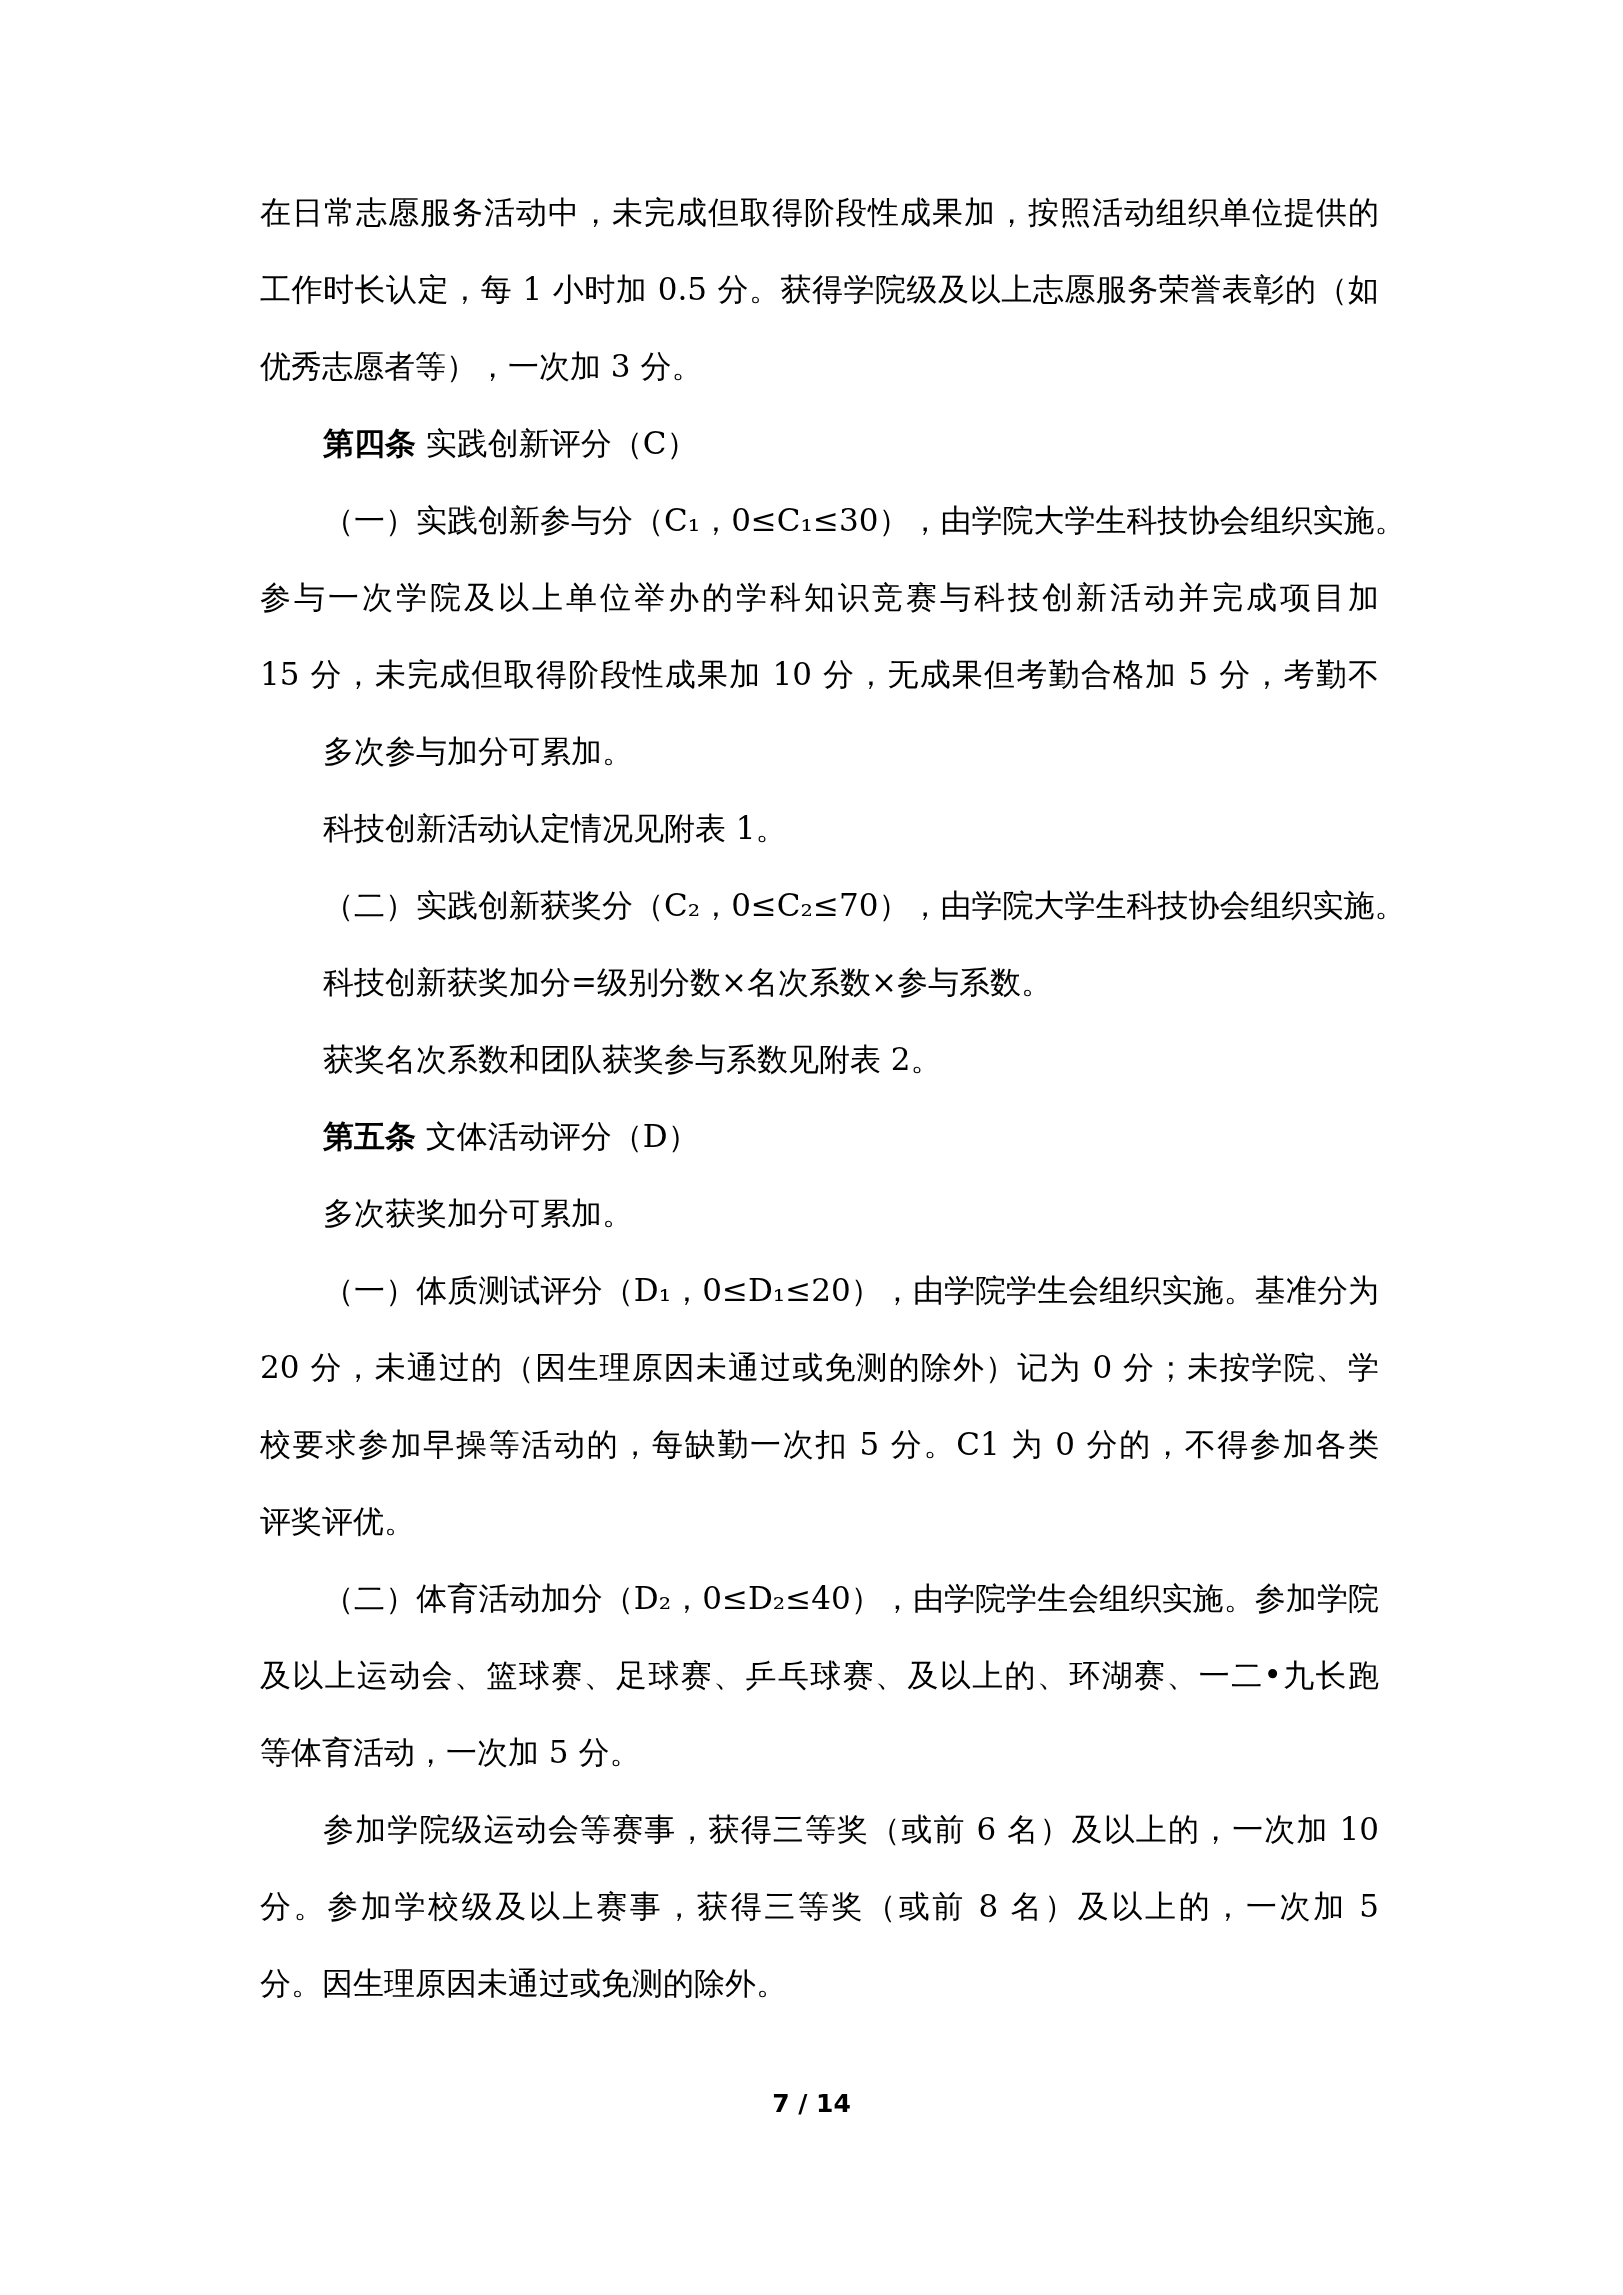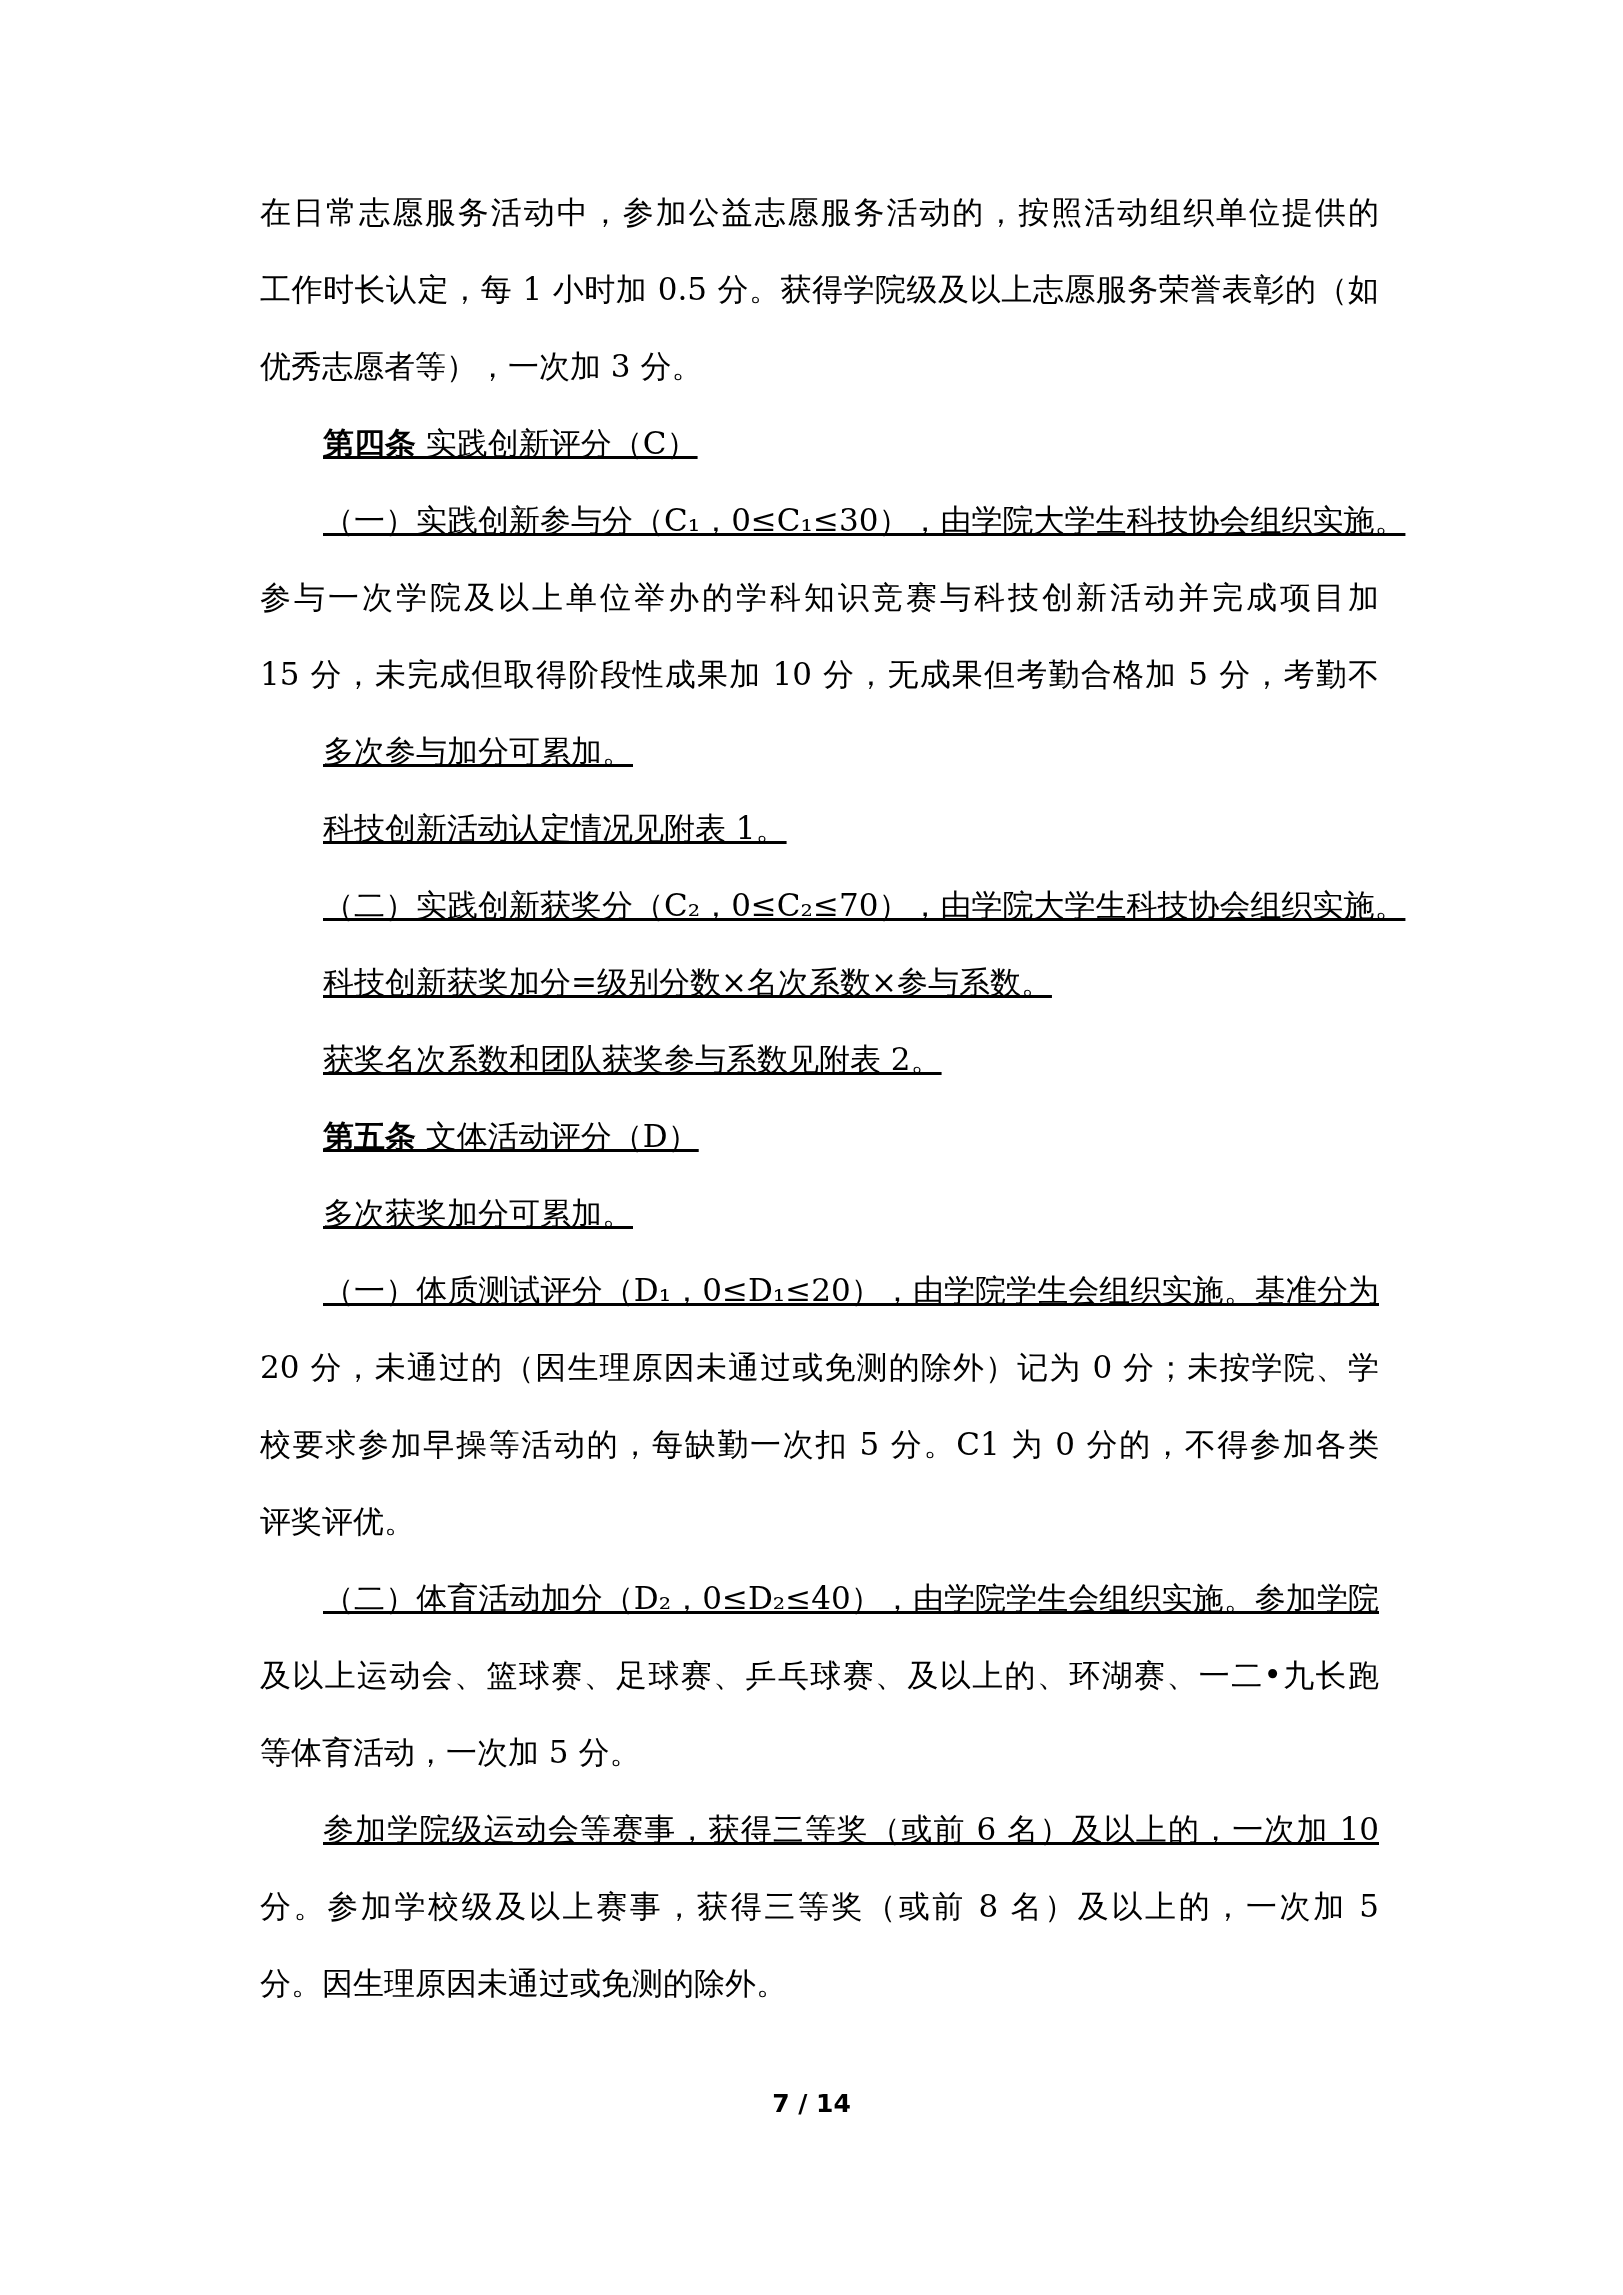--- a/index.html
+++ b/index.html
@@ -29,21 +29,20 @@
     white-space: nowrap;
     text-align: justify;
     text-align-last: justify;
     letter-spacing: 0;
   }
   .line.end {
     text-align-last: left;
   }
   .line.indent {
     text-indent: 63px;
-    text-decoration: underline;
   }
   .line b {
     font-weight: bold;
   }
   .footer {
     position: absolute;
     top: 2089px;
     left: 0;
     width: 100%;
     text-align: center;
@@ -52,21 +51,21 @@
     font-size: 25px;
     line-height: 29px;
     color: #000000;
   }
 </style>
 </head>
 <body>
 
 <div class="page">
   <div class="content">
-      <div class="line">在日常志愿服务活动中，参加公益志愿服务活动的，按照活动组织单位提供的</div>
+      <div class="line">在日常志愿服务活动中，未完成但取得阶段性成果加，按照活动组织单位提供的</div>
       <div class="line">工作时长认定，每 1 小时加 0.5 分。获得学院级及以上志愿服务荣誉表彰的（如</div>
       <div class="line end">优秀志愿者等），一次加 3 分。</div>
       <div class="line end indent"><b>第四条</b> 实践创新评分（C）</div>
       <div class="line indent">（一）实践创新参与分（C₁，0≤C₁≤30），由学院大学生科技协会组织实施。</div>
       <div class="line">参与一次学院及以上单位举办的学科知识竞赛与科技创新活动并完成项目加</div>
       <div class="line">15 分，未完成但取得阶段性成果加 10 分，无成果但考勤合格加 5 分，考勤不</div>
       <div class="line end indent">多次参与加分可累加。</div>
       <div class="line end indent">科技创新活动认定情况见附表 1。</div>
       <div class="line indent">（二）实践创新获奖分（C₂，0≤C₂≤70），由学院大学生科技协会组织实施。</div>
       <div class="line end indent">科技创新获奖加分=级别分数×名次系数×参与系数。</div>

